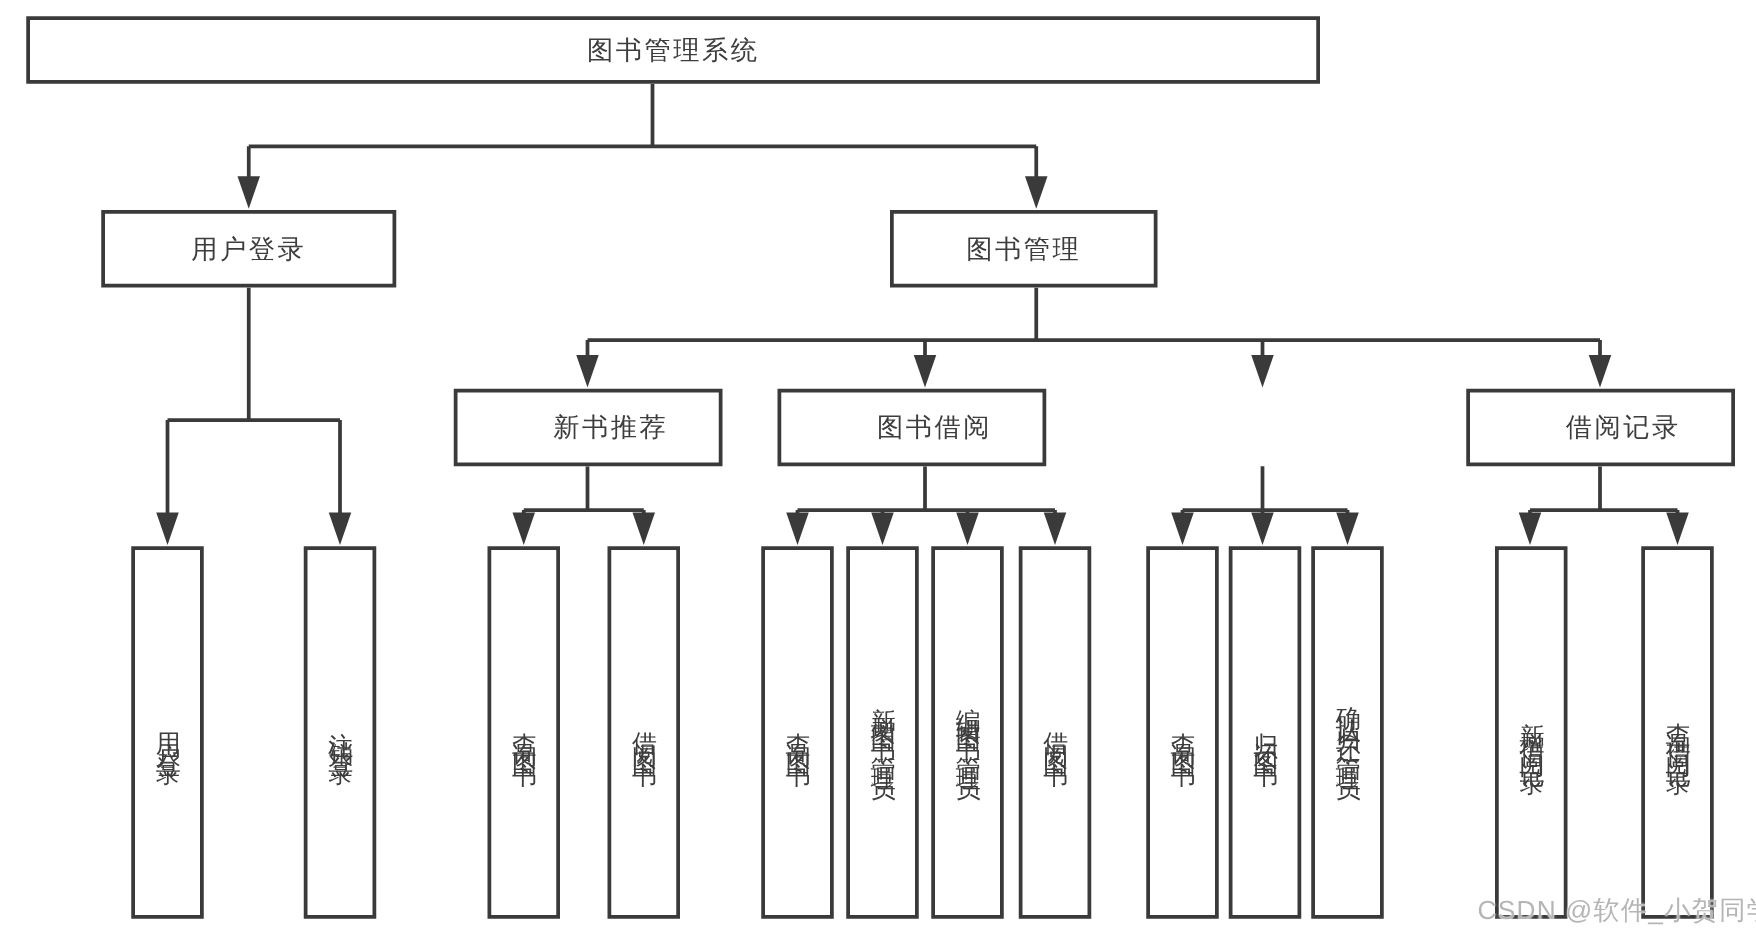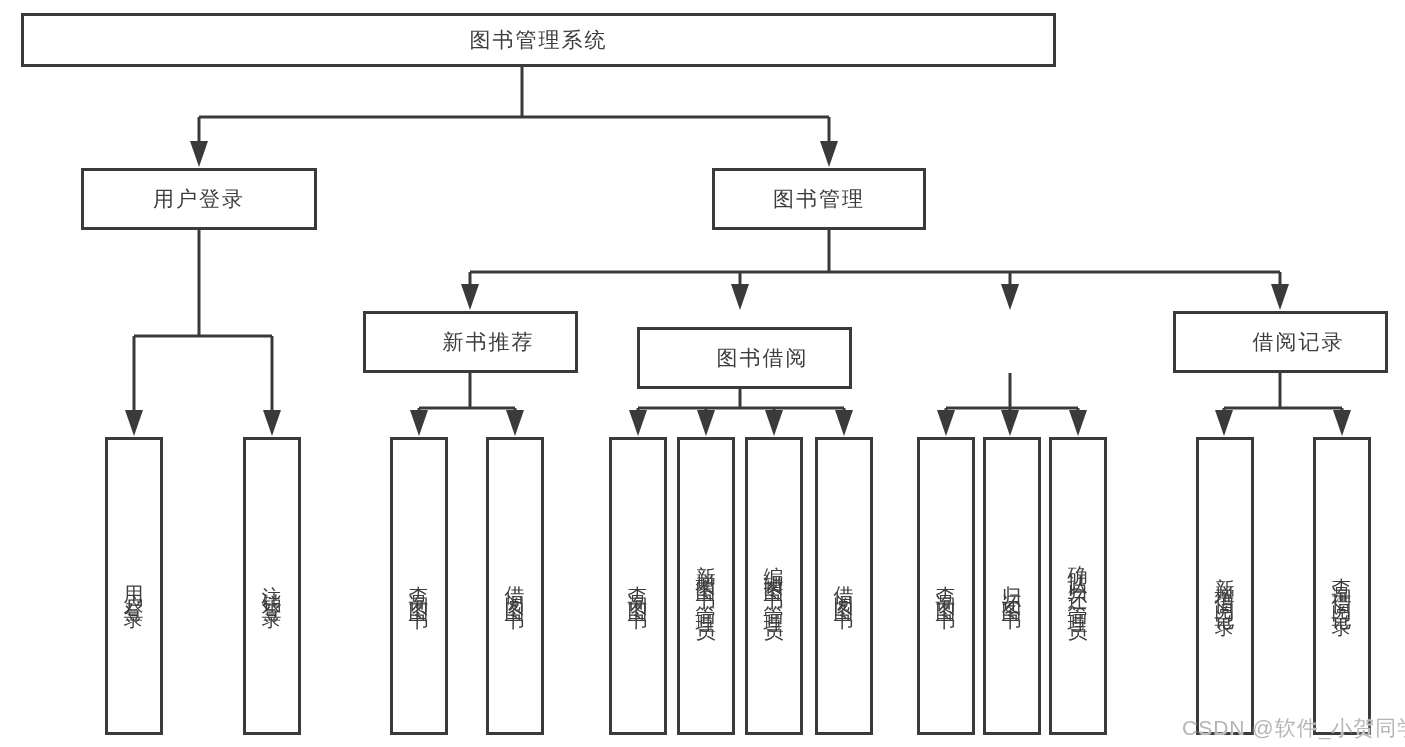--- a/index.html
+++ b/index.html
@@ -121,21 +121,21 @@
   <div class="node lvl2" style="left:81px;width:236px;">
     <span class="hlabel">用户登录</span>
   </div>
   <div class="node lvl2" style="left:712px;width:214px;">
     <span class="hlabel">图书管理</span>
   </div>
 
   <div class="node lvl3" style="left:363px;">
     <span class="hlabel">新书推荐</span>
   </div>
-  <div class="node lvl3" style="left:637px;margin-top:16px;">
+  <div class="node lvl3" style="left:622px;">
     <span class="hlabel">图书借阅</span>
   </div>
   <div class="node lvl3" style="left:1173px;">
     <span class="hlabel">借阅记录</span>
   </div>
 
   <div class="node leaf" style="left:105px;">
     <span class="vlabel">用户登录</span>
   </div>
   <div class="node leaf" style="left:243px;">

